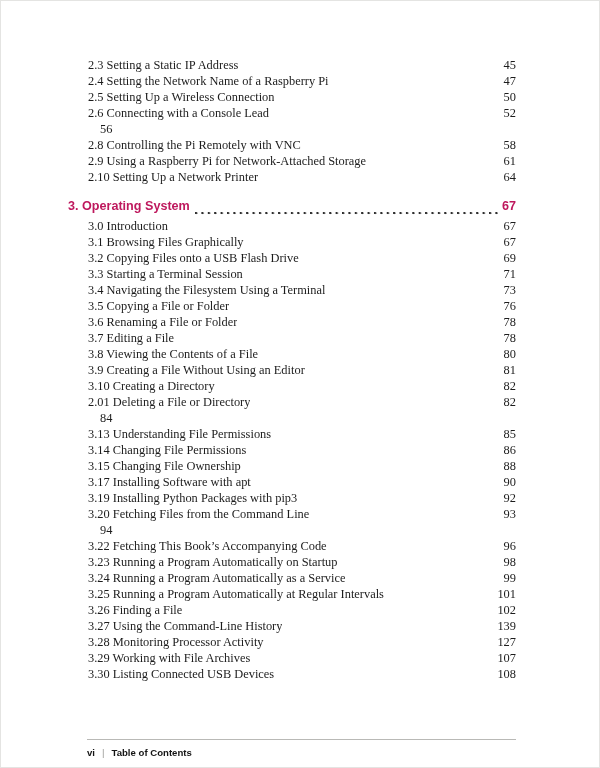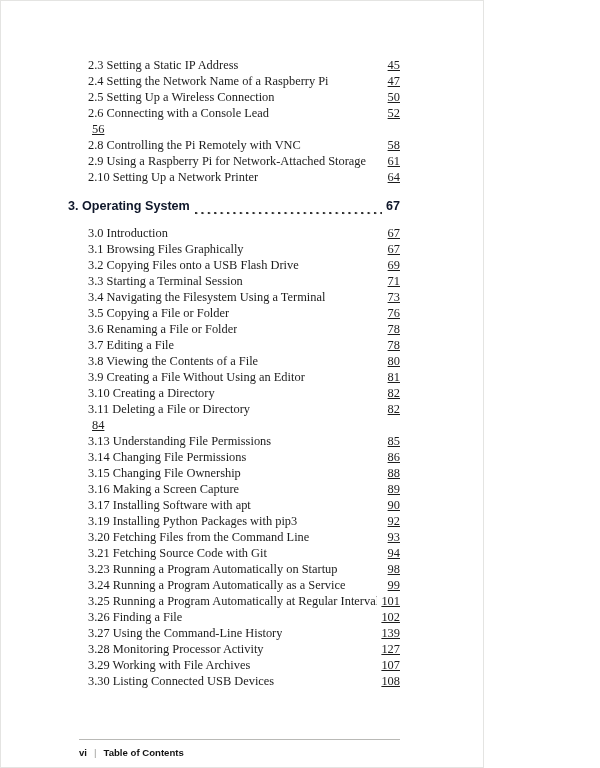--- a/index.html
+++ b/index.html
@@ -2,21 +2,21 @@
 <html><head>
 <meta charset="utf-8">
 <style>
   html, body {
     margin: 0;
     padding: 0;
     background: #ffffff;
   }
   .page {
     position: relative;
-    width: 484px;
+    width: 600px;
     height: 768px;
     background: #ffffff;
     box-shadow: inset 0 0 0 1px #e4e4e2;
     font-family: "Liberation Serif", "DejaVu Serif", serif;
     color: #1c1c1c;
     overflow: hidden;
     box-sizing: border-box;
   }
   .toc {
     position: absolute;
@@ -31,51 +31,50 @@
     font-size: 12.4px;
     line-height: 16px;
     white-space: nowrap;
   }
   .toc-label {
     flex: 0 1 auto;
     overflow: hidden;
   }
   .toc-page {
     flex: 0 0 auto;
-    margin-left: 4px;
+    margin-left: 12px;
     text-align: right;
-    text-decoration: underline;
   }
   .chapter-row {
     display: flex;
     align-items: baseline;
-    margin: 13px 0 10px -20px;
+    margin: 13px 0 3px -20px;
     font-family: "Liberation Sans", "DejaVu Sans", sans-serif;
     font-weight: bold;
     font-size: 12.6px;
     line-height: 17px;
-    color: #0f172a;
+    color: #be185d;
     white-space: nowrap;
   }
   .toc-leader {
     flex: 1 1 auto;
     height: 11px;
     margin: 0 4px 0 5px;
     background-image: radial-gradient(circle at 1.1px 1.1px, #2e2e2e 1.05px, transparent 1.45px);
     background-size: 6.4px 11px;
     background-repeat: repeat-x;
     background-position: 0 8px;
     align-self: flex-end;
   }
   .chapter-page {
     flex: 0 0 auto;
   }
   .footer {
     position: absolute;
-    left: 79px;
+    left: 87px;
     right: 84px;
     top: 739px;
   }
   .footer-divider {
     border: none;
     border-top: 1px solid #b9b9b6;
     margin: 0 0 7px 0;
   }
   .footer-text {
     font-family: "Liberation Sans", "DejaVu Sans", sans-serif;
@@ -197,21 +196,21 @@
           <span class="toc-label">3.9 Creating a File Without Using an Editor</span>
           <span class="toc-page">81</span>
         </div>
 
         <div class="toc-row">
           <span class="toc-label">3.10 Creating a Directory</span>
           <span class="toc-page">82</span>
         </div>
 
         <div class="toc-row">
-          <span class="toc-label">3.11 Deleting a File or Directory</span>
+          <span class="toc-label">2.01 Deleting a File or Directory</span>
           <span class="toc-page">82</span>
         </div>
 
         <div class="toc-row">
           <span class="toc-page">84</span>
         </div>
 
         <div class="toc-row">
           <span class="toc-label">3.13 Understanding File Permissions</span>
           <span class="toc-page">85</span>
@@ -220,46 +219,45 @@
         <div class="toc-row">
           <span class="toc-label">3.14 Changing File Permissions</span>
           <span class="toc-page">86</span>
         </div>
 
         <div class="toc-row">
           <span class="toc-label">3.15 Changing File Ownership</span>
           <span class="toc-page">88</span>
         </div>
 
-        <div class="toc-row">
-          <span class="toc-label">3.16 Making a Screen Capture</span>
-          <span class="toc-page">89</span>
-        </div>
 
         <div class="toc-row">
           <span class="toc-label">3.17 Installing Software with apt</span>
           <span class="toc-page">90</span>
         </div>
 
 
         <div class="toc-row">
           <span class="toc-label">3.19 Installing Python Packages with pip3</span>
           <span class="toc-page">92</span>
         </div>
 
         <div class="toc-row">
           <span class="toc-label">3.20 Fetching Files from the Command Line</span>
           <span class="toc-page">93</span>
         </div>
 
         <div class="toc-row">
-          <span class="toc-label">3.21 Fetching Source Code with Git</span>
           <span class="toc-page">94</span>
         </div>
 
+        <div class="toc-row">
+          <span class="toc-label">3.22 Fetching This Book’s Accompanying Code</span>
+          <span class="toc-page">96</span>
+        </div>
 
         <div class="toc-row">
           <span class="toc-label">3.23 Running a Program Automatically on Startup</span>
           <span class="toc-page">98</span>
         </div>
 
         <div class="toc-row">
           <span class="toc-label">3.24 Running a Program Automatically as a Service</span>
           <span class="toc-page">99</span>
         </div>

